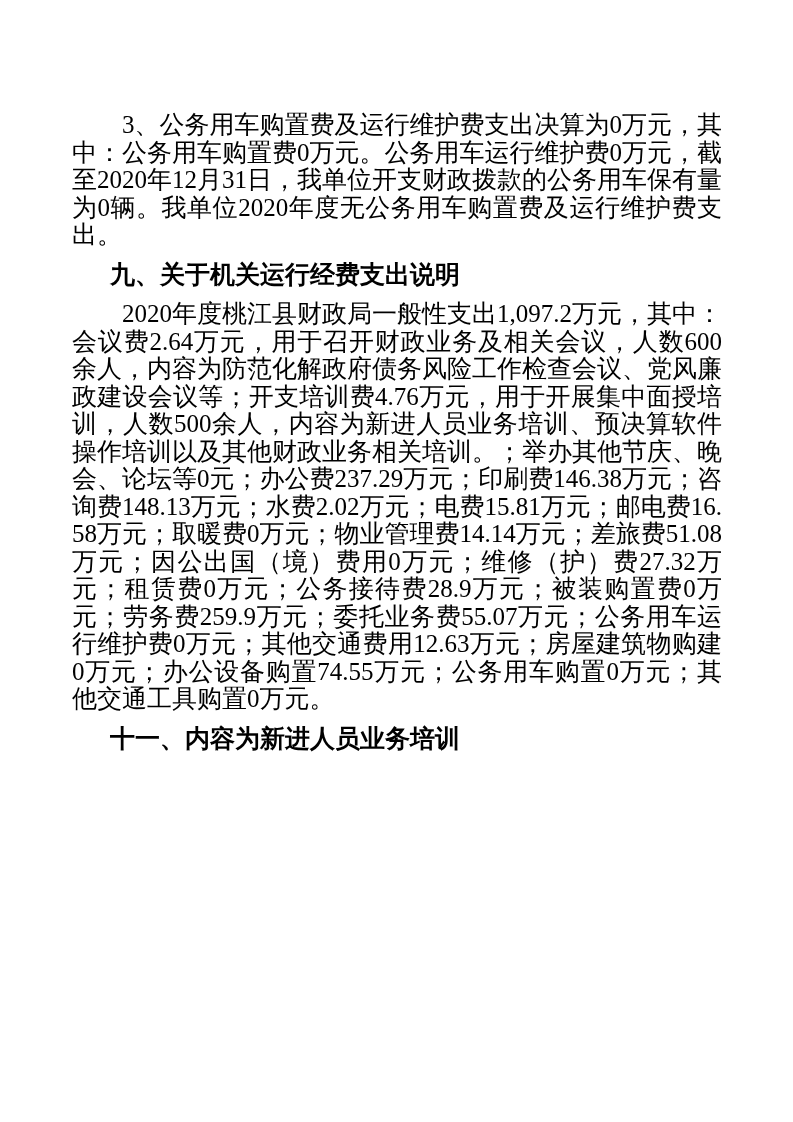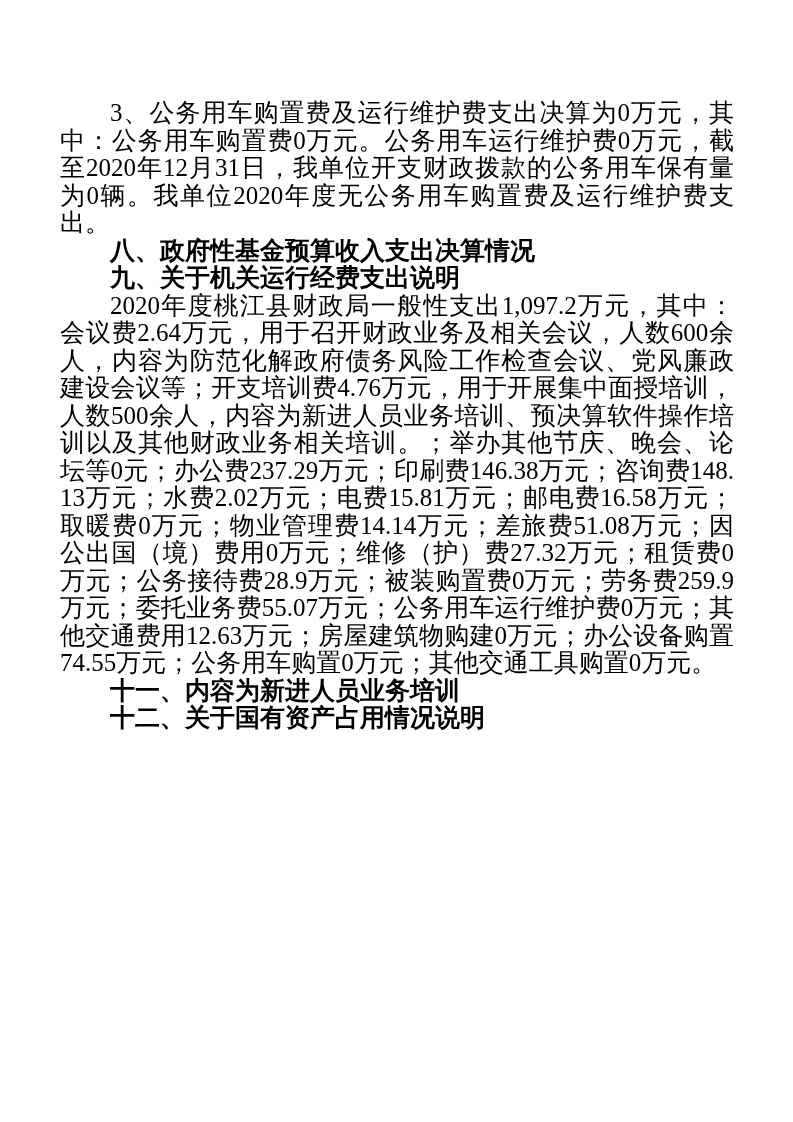--- a/index.html
+++ b/index.html
@@ -21,49 +21,47 @@
     left: 60px;
     width: 674px;
     color: #000000;
     font-size: 25px;
     line-height: 27.5px;
     text-align: justify;
     word-break: break-all;
   }
   .para {
     text-indent: 2em;
-    margin: 0;
+    margin: 12px;
     font-family: "Liberation Serif", "DejaVu Serif", serif;
     font-weight: 400;
   }
   .heading {
     text-indent: 2em;
     margin: 0;
     font-family: "Liberation Sans", "DejaVu Sans", sans-serif;
     font-weight: 700;
     font-size: 25px;
     line-height: 27.5px;
   }
 </style>
 </head>
 <body>
 
 <div class="page">
   <div class="doc-body">
 
     <p class="para">3、公务用车购置费及运行维护费支出决算为0万元，其中：公务用车购置费0万元。公务用车运行维护费0万元，截至2020年12月31日，我单位开支财政拨款的公务用车保有量为0辆。我单位2020年度无公务用车购置费及运行维护费支出。</p>
 
-    <p class="heading">八、政府性基金预算收入支出决算情况</p>
 
 
     <p class="heading">九、关于机关运行经费支出说明</p>
 
 
 
     <p class="para">2020年度桃江县财政局一般性支出1,097.2万元，其中：会议费2.64万元，用于召开财政业务及相关会议，人数600余人，内容为防范化解政府债务风险工作检查会议、党风廉政建设会议等；开支培训费4.76万元，用于开展集中面授培训，人数500余人，内容为新进人员业务培训、预决算软件操作培训以及其他财政业务相关培训。；举办其他节庆、晚会、论坛等0元；办公费237.29万元；印刷费146.38万元；咨询费148.13万元；水费2.02万元；电费15.81万元；邮电费16.58万元；取暖费0万元；物业管理费14.14万元；差旅费51.08万元；因公出国（境）费用0万元；维修（护）费27.32万元；租赁费0万元；公务接待费28.9万元；被装购置费0万元；劳务费259.9万元；委托业务费55.07万元；公务用车运行维护费0万元；其他交通费用12.63万元；房屋建筑物购建0万元；办公设备购置74.55万元；公务用车购置0万元；其他交通工具购置0万元。</p>
 
     <p class="heading">十一、内容为新进人员业务培训</p>
 
 
-    <p class="heading">十二、关于国有资产占用情况说明</p>
 
   </div>
 </div>
 
 </body></html>

